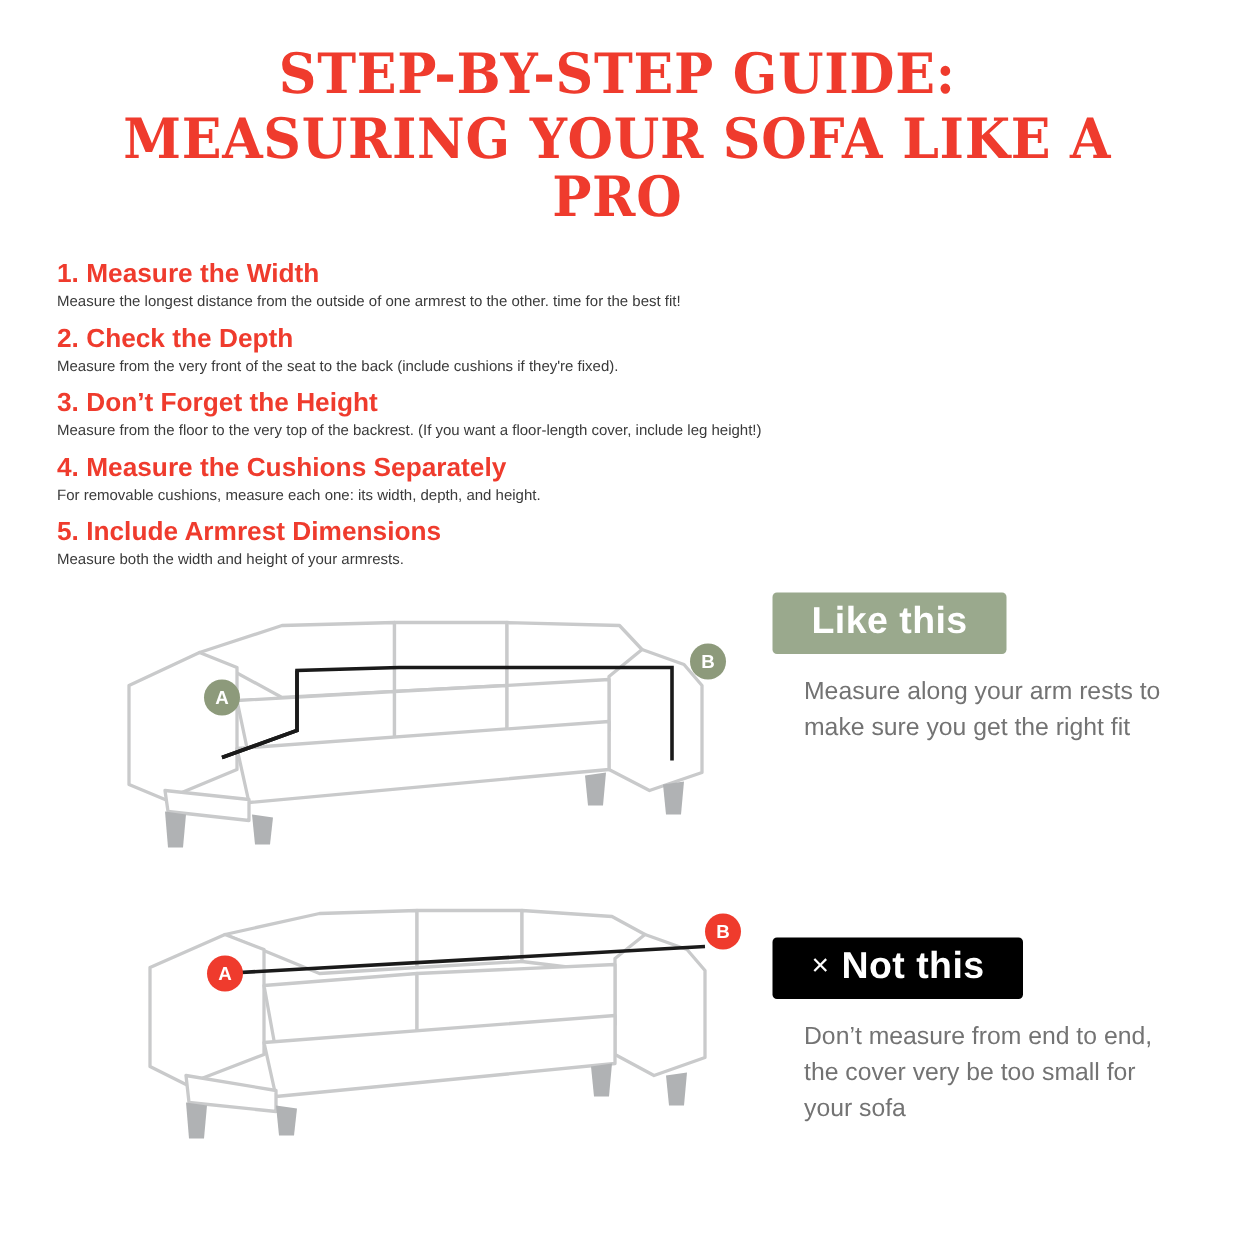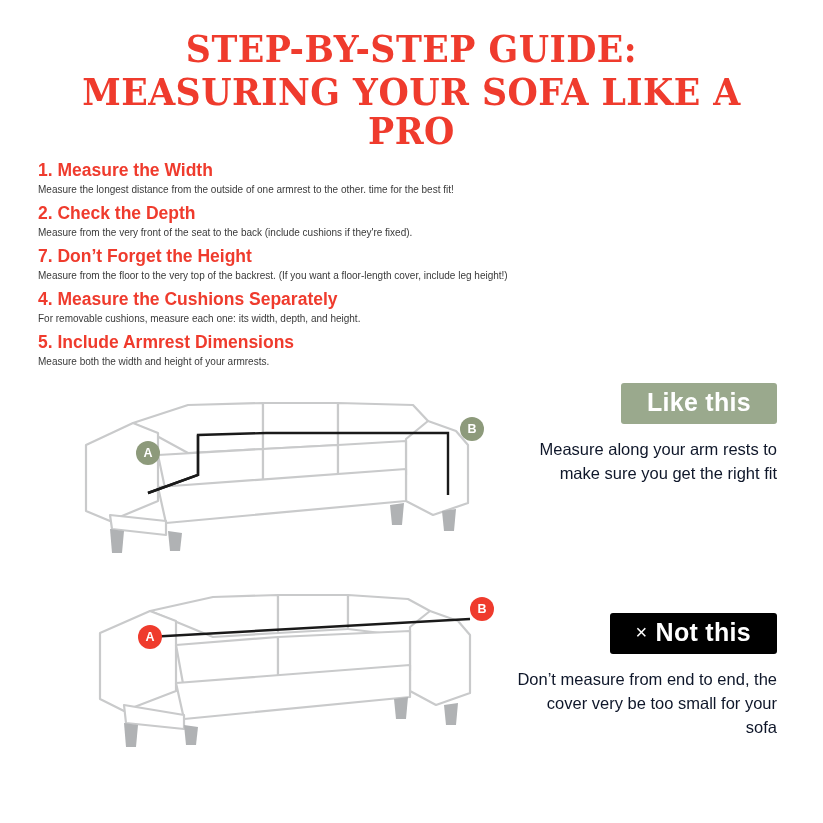--- a/index.html
+++ b/index.html
@@ -37,21 +37,21 @@
   }
   .title-line2 {
     font-size: 37px;
     text-transform: uppercase;
     transform: scaleX(0.94);
     margin-top: 4px;
   }
 
   
   .steps {
-    margin-top: 8px;
+    margin-top: 20px;
   }
   .step {
     margin-bottom: 7px;
   }
   .step-head {
     color: #ef3b2d;
     font-size: 17.5px;
     font-weight: bold;
     line-height: 1.2;
     margin-bottom: 2px;
@@ -72,21 +72,21 @@
     position: absolute;
     left: 0;
     top: 0;
     width: 500px;
   }
   .side-col {
     position: absolute;
     right: 8px;
     top: 0;
     width: 262px;
-    text-align: right;
+    text-align: left;
   }
 
   .banner {
     display: inline-block;
     color: #ffffff;
     font-size: 25px;
     font-weight: bold;
     padding: 7px 26px 9px 26px;
     border-radius: 3px;
     line-height: 1;
@@ -95,24 +95,25 @@
   .banner.like { background: #9aa98d; }
   .banner.not  { background: #000000; }
   .banner .x-mark {
     font-size: 20px;
     font-weight: normal;
     margin-right: 8px;
     position: relative;
     top: -2px;
   }
   .side-caption {
-    color: #0f172a;
+    color: #737373;
     font-size: 16.5px;
     line-height: 1.45;
     margin-top: 14px;
+    margin-left: 21px;
   }
   .side-block-2 {
     margin-top: 128px;
   }
 
   
   .badge {
     position: absolute;
     width: 24px;
     height: 24px;
@@ -143,21 +144,21 @@
   <div class="steps">
     <div class="step">
       <div class="step-head">1. Measure the Width</div>
       <div class="step-body">Measure the longest distance from the outside of one armrest to the other. time for the best fit!</div>
     </div>
     <div class="step">
       <div class="step-head">2. Check the Depth</div>
       <div class="step-body">Measure from the very front of the seat to the back (include cushions if they're fixed).</div>
     </div>
     <div class="step">
-      <div class="step-head">7.  Don’t Forget the Height</div>
+      <div class="step-head">3.  Don’t Forget the Height</div>
       <div class="step-body">Measure from the floor to the very top of the backrest. (If you want a floor-length cover, include leg height!)</div>
     </div>
     <div class="step">
       <div class="step-head">4. Measure the Cushions Separately</div>
       <div class="step-body">For removable cushions, measure each one: its width, depth, and height.</div>
     </div>
     <div class="step">
       <div class="step-head">5. Include Armrest Dimensions</div>
       <div class="step-body">Measure both the width and height of your armrests.</div>
     </div>

